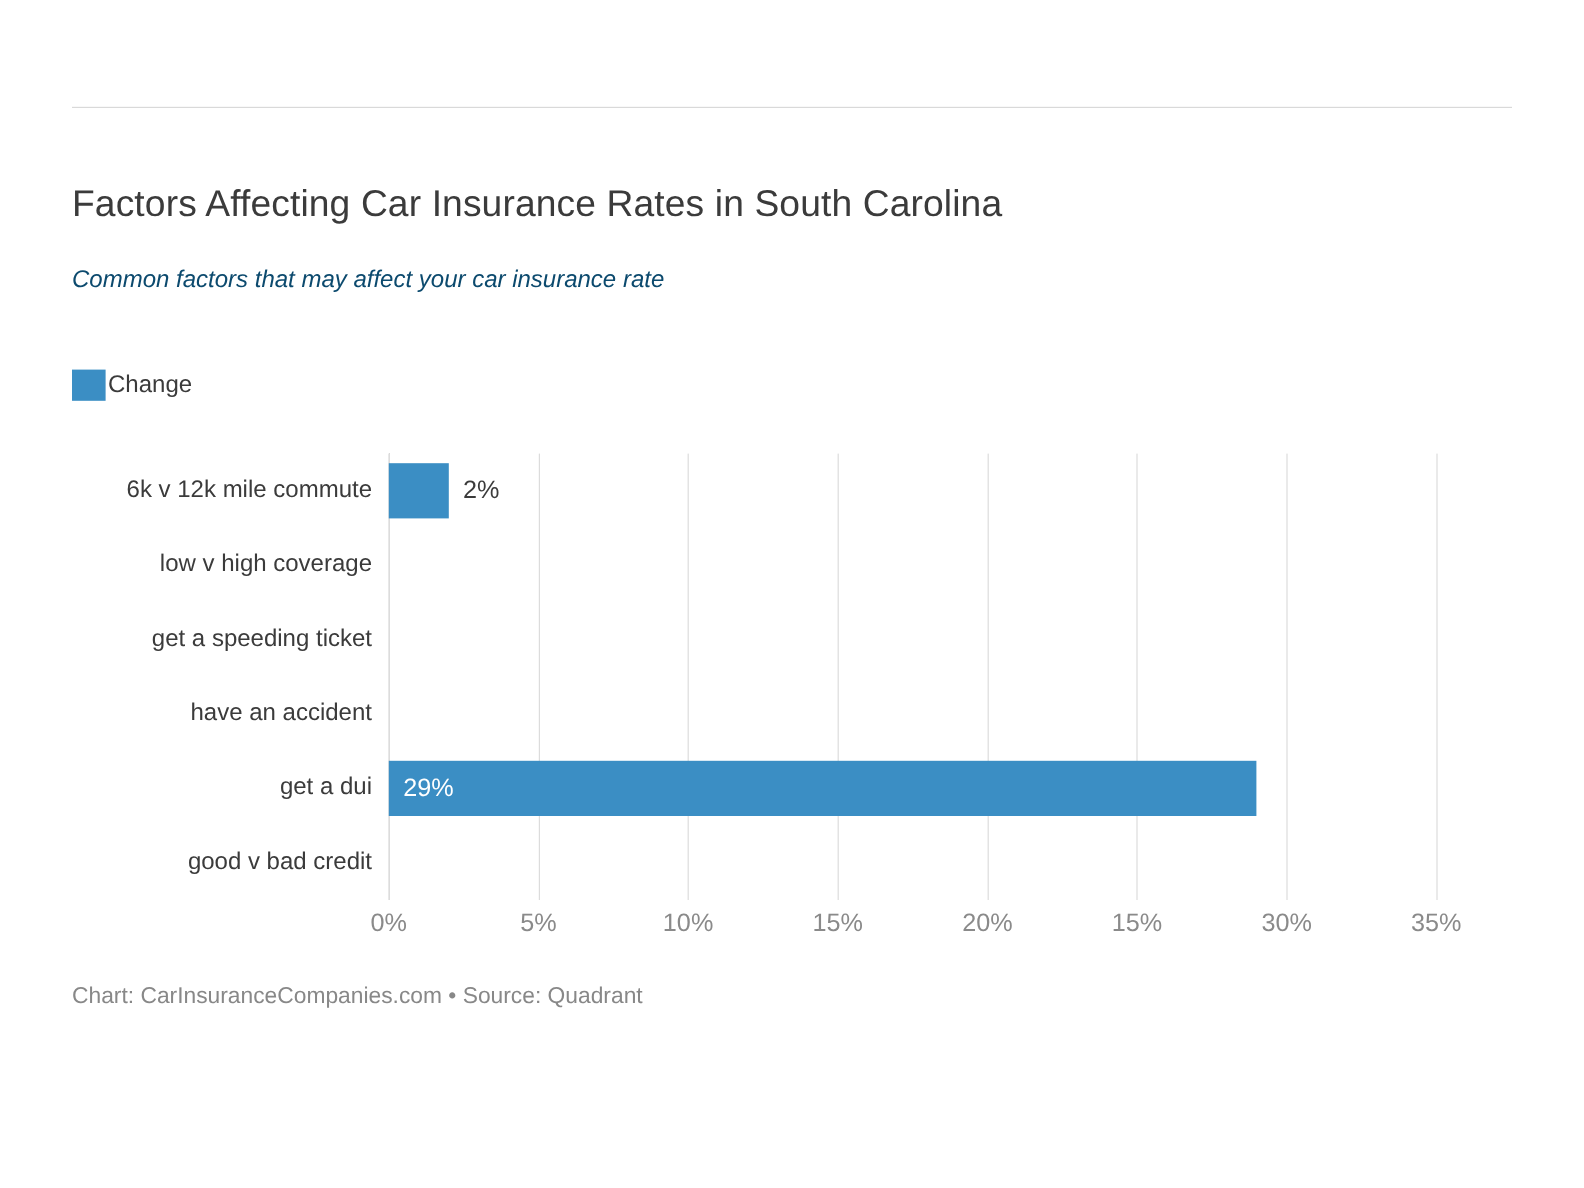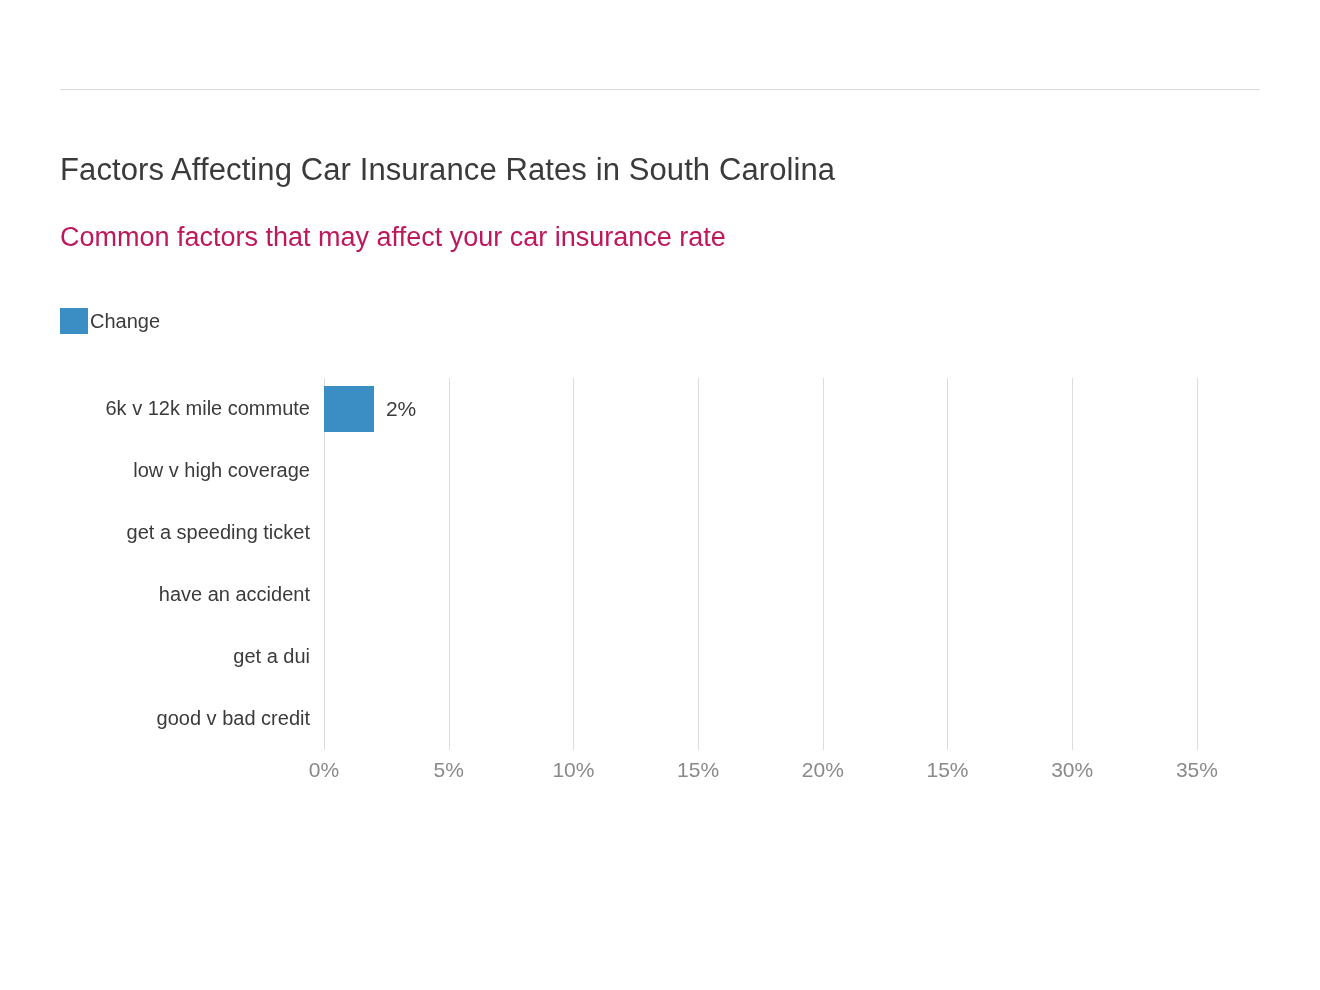--- a/index.html
+++ b/index.html
@@ -36,23 +36,24 @@
     font-size: 31px;
     color: #3b3b3b;
     font-weight: normal;
     letter-spacing: 0.1px;
     white-space: nowrap;
   }
   .subtitle {
     position: absolute;
     left: 60px;
     top: 222px;
-    font-size: 27px;
-    color: #be185d;
-    white-space: nowrap;
+    font-size: 20px;
+    color: #0c4a6e;
+    white-space: nowrap;
+    font-style: italic;
   }
 
   .legend {
     position: absolute;
     left: 60px;
     top: 308px;
     display: flex;
     align-items: center;
     gap: 2px;
   }
@@ -200,22 +201,27 @@
         <div class="gridline" style="left: 498.798px;"></div>
         <div class="gridline" style="left: 623.498px;"></div>
         <div class="gridline" style="left: 748.198px;"></div>
         <div class="gridline" style="left: 872.897px;"></div>
       </div>
     <div class="rows" id="rows">
         <div class="row" style="top: 0px;">
           <div class="bar" style="width: 49.8798px; background: rgb(59, 142, 196);"></div>
           <div class="bar-value outside" style="left: 61.8798px;">2%</div>
         </div>
+        <div class="row" style="top: 248px;">
+          <div class="bar" style="width: 723.258px; background: rgb(59, 142, 196);"></div>
+          <div class="bar-value inside">29%</div>
+        </div>
       </div>
   </div>
 
+  <div class="footnote">Chart: CarInsuranceCompanies.com • Source: Quadrant</div>
 <div class="cat-label" style="top: 397px;">6k v 12k mile commute</div>
     <div class="cat-label" style="top: 459px;">low v high coverage</div>
     <div class="cat-label" style="top: 521px;">get a speeding ticket</div>
     <div class="cat-label" style="top: 583px;">have an accident</div>
     <div class="cat-label" style="top: 645px;">get a dui</div>
     <div class="cat-label" style="top: 707px;">good v bad credit</div>
   </div>
 
 </body></html>

